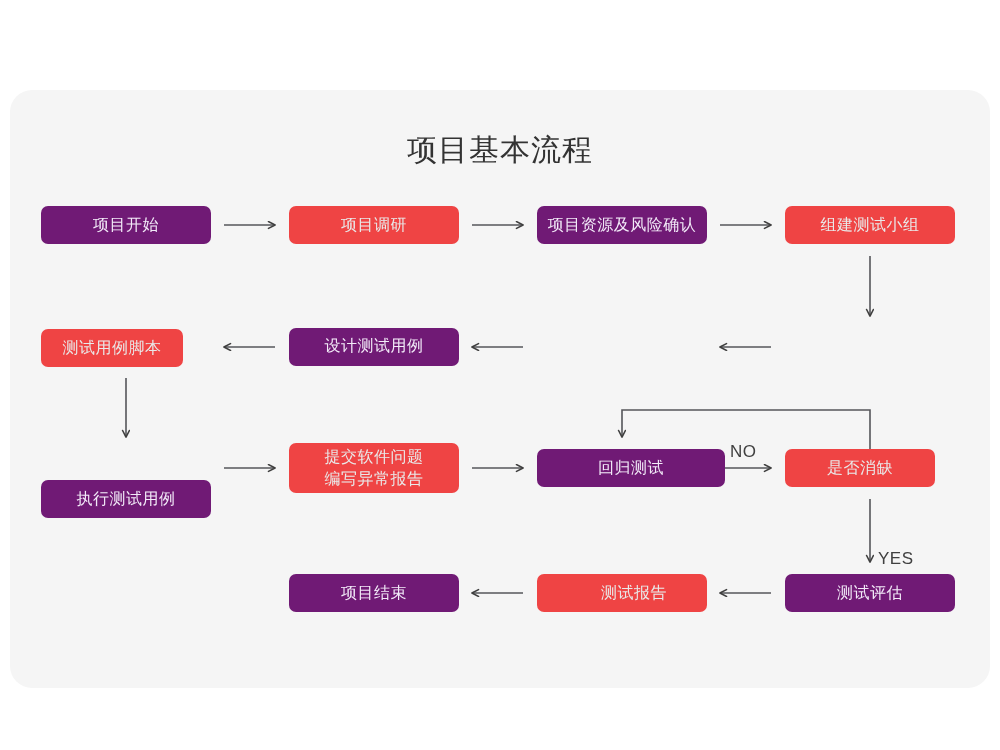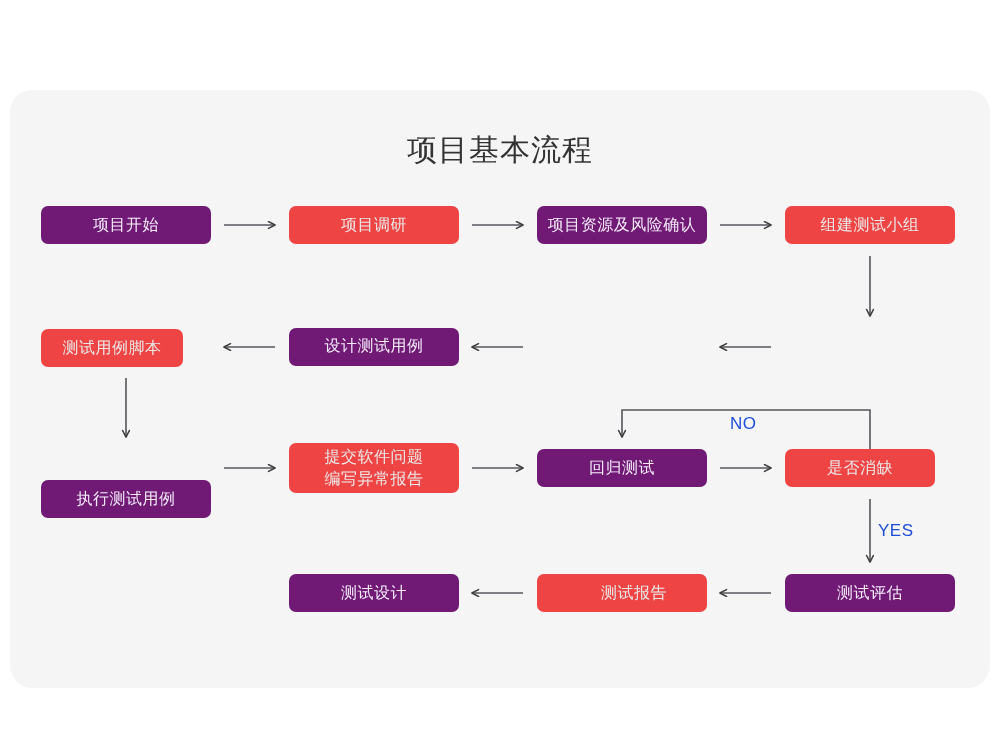--- a/index.html
+++ b/index.html
@@ -63,22 +63,23 @@
     position: absolute;
     left: 0;
     top: 0;
     width: 1000px;
     height: 750px;
     pointer-events: none;
   }
   .edge-label {
     position: absolute;
     font-size: 17px;
-    color: #1d4ed8;
+    color: #404040;
     letter-spacing: 0.5px;
+    margin-top: 28px;
   }
 </style>
 </head>
 <body>
 
 <div id="root">
 
   <div class="card"></div>
 
   <div class="title">项目基本流程</div>
@@ -120,23 +121,23 @@
   <div class="node gray" style="left:289px; top:206px; width:170px; height:38px;">项目调研</div>
   <div class="node purple" style="left:537px; top:206px; width:170px; height:38px;text-align:center;">项目资源及风险确认</div>
   <div class="node gray" style="left:785px; top:206px; width:170px; height:38px;">组建测试小组</div>
 
   <div class="node gray" style="left:41px;  top:329px; width:142px; height:38px;">测试用例脚本</div>
   <div class="node purple" style="left:289px; top:328px; width:170px; height:38px;font-family:Liberation Mono, monospace;">设计测试用例</div>
 
   <div class="node purple" style="left:41px;  top:449px; width:170px; height:38px;margin-top:31px;">执行测试用例</div>
   <div class="node gray" style="left:289px; top:443px; width:170px; height:50px;">提交软件问题
 编写异常报告</div>
-  <div class="node purple" style="left:537px; top:449px; width:170px; height:38px;">回归测试</div>
+  <div class="node purple" style="left:537px; top:449px; width:188px; height:38px;">回归测试</div>
   <div class="node gray" style="left:785px; top:449px; width:150px; height:38px;">是否消缺</div>
 
-  <div class="node purple" style="left:289px; top:574px; width:170px; height:38px;">测试设计</div>
+  <div class="node purple" style="left:289px; top:574px; width:170px; height:38px;">项目结束</div>
   <div class="node gray" style="left:537px; top:574px; width:170px; height:38px;padding-left:24px;">测试报告</div>
   <div class="node purple" style="left:785px; top:574px; width:170px; height:38px;">测试评估</div>
 
   <div class="edge-label" style="left:730px; top:414px;">NO</div>
   <div class="edge-label" style="left:878px; top:521px;">YES</div>
 
 </div>
 
 </body></html>

